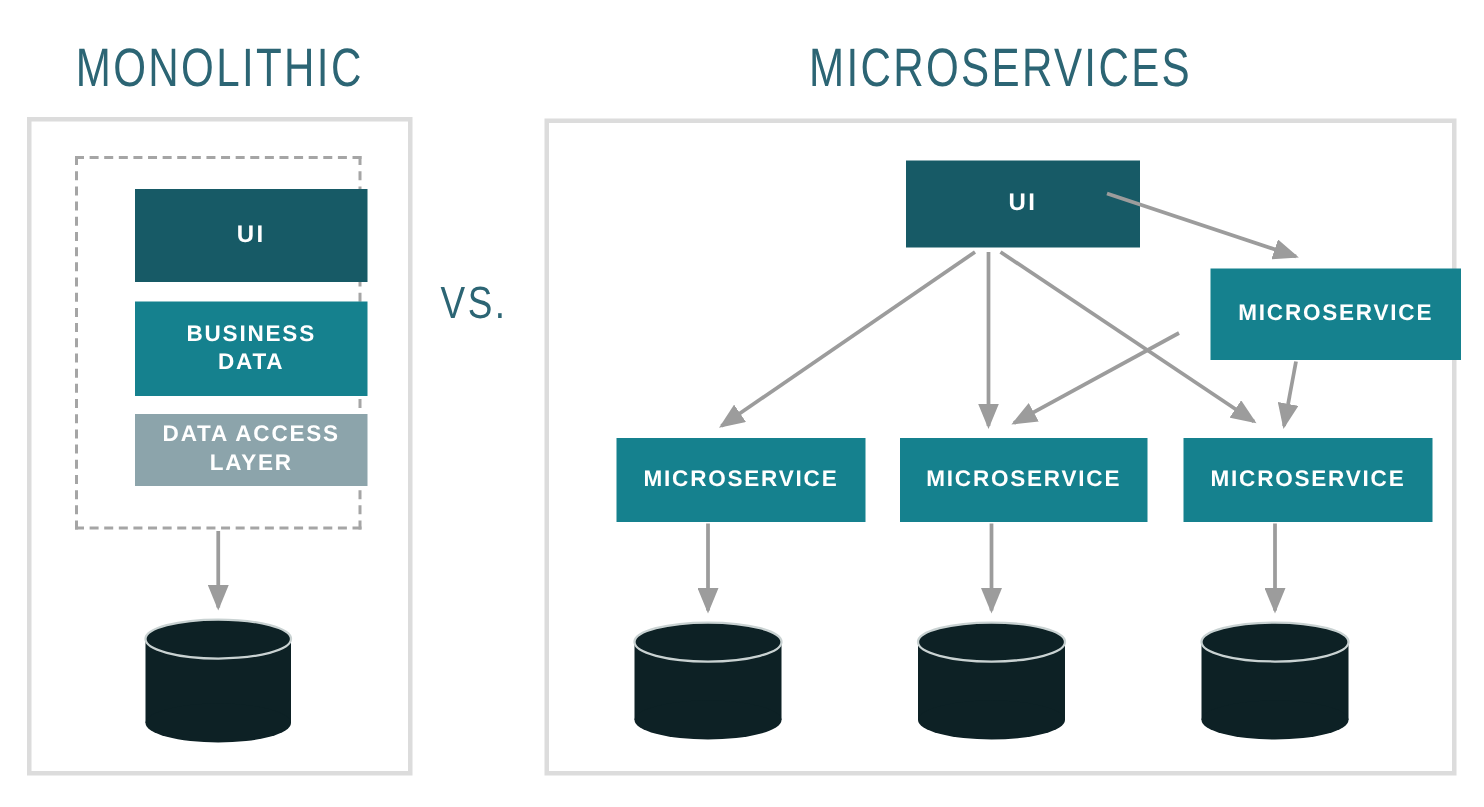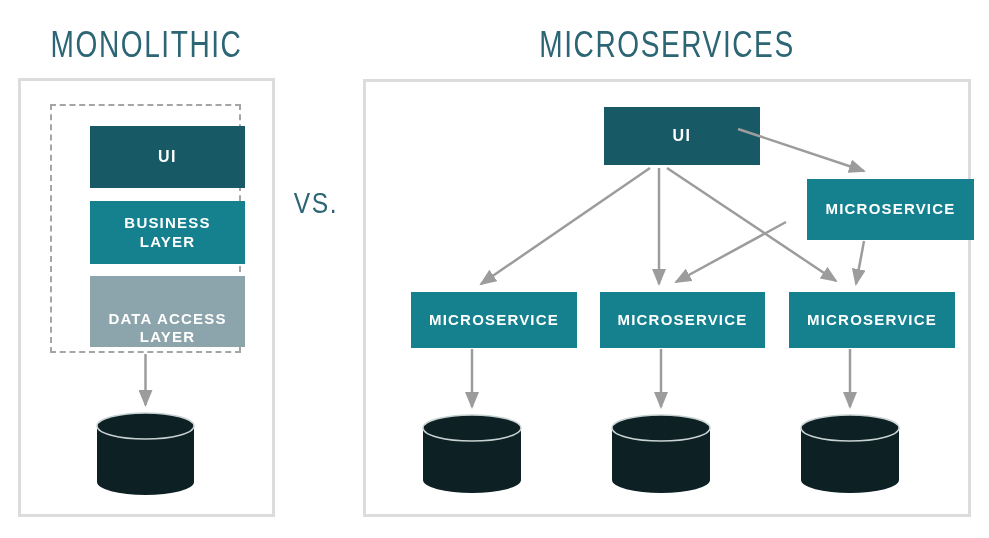--- a/index.html
+++ b/index.html
@@ -33,21 +33,21 @@
     position:absolute;display:flex;align-items:center;justify-content:center;
     color:#FFFFFF;font-weight:bold;font-size:15px;letter-spacing:1.2px;
     text-align:center;line-height:1.25;box-sizing:border-box;margin-left:22px;
   }
   .box .lbl{max-width:132px;}
   .dark{background:#175A66;}
   .teal{background:#15818E;}
   .slate{background:#8CA4AB;}
   #mono-ui  {left:68px;top:126px;width:155px;height:62px;font-size:16px;letter-spacing:1.6px;}
   #mono-bl  {left:68px;top:201px;width:155px;height:63px;}
-  #mono-dal {left:68px;top:276px;width:155px;height:71px;align-items:flex-end;}
+  #mono-dal {left:68px;top:276px;width:155px;height:48px;}
   #micro-ui {left:582px;top:107px;width:156px;height:58px;font-size:16px;letter-spacing:1.6px;}
   #micro-svc-right{left:785px;top:179px;width:167px;height:61px;}
   #micro-svc-1{left:389px;top:292px;width:166px;height:56px;}
   #micro-svc-2{left:578px;top:292px;width:165px;height:56px;}
   #micro-svc-3{left:767px;top:292px;width:166px;height:56px;}
   
   #overlay{position:absolute;left:0;top:0;width:989px;height:538px;pointer-events:none;}
   .arrow{stroke:#9C9C9C;stroke-width:2.5;fill:none;}
   .db-fill{fill:#0D2125;}
   .db-top{fill:#0D2125;stroke:#C9D2D2;stroke-width:1.5;}
@@ -61,21 +61,21 @@
   <div id="title-right" class="title">MICROSERVICES</div>
   <div id="vs-label">VS.</div>
 
   <div id="panel-monolithic" class="panel"></div>
   <div id="mono-dashed"></div>
 
   <div id="mono-ui" class="box dark">
     <span class="lbl">UI</span>
   </div>
   <div id="mono-bl" class="box teal">
-    <span class="lbl">BUSINESS LAYER</span>
+    <span class="lbl">BUSINESS DATA</span>
   </div>
   <div id="mono-dal" class="box slate">
     <span class="lbl">DATA ACCESS LAYER</span>
   </div>
 
   <div id="panel-microservices" class="panel"></div>
 
   <div id="micro-ui" class="box dark">
     <span class="lbl">UI</span>
   </div>

